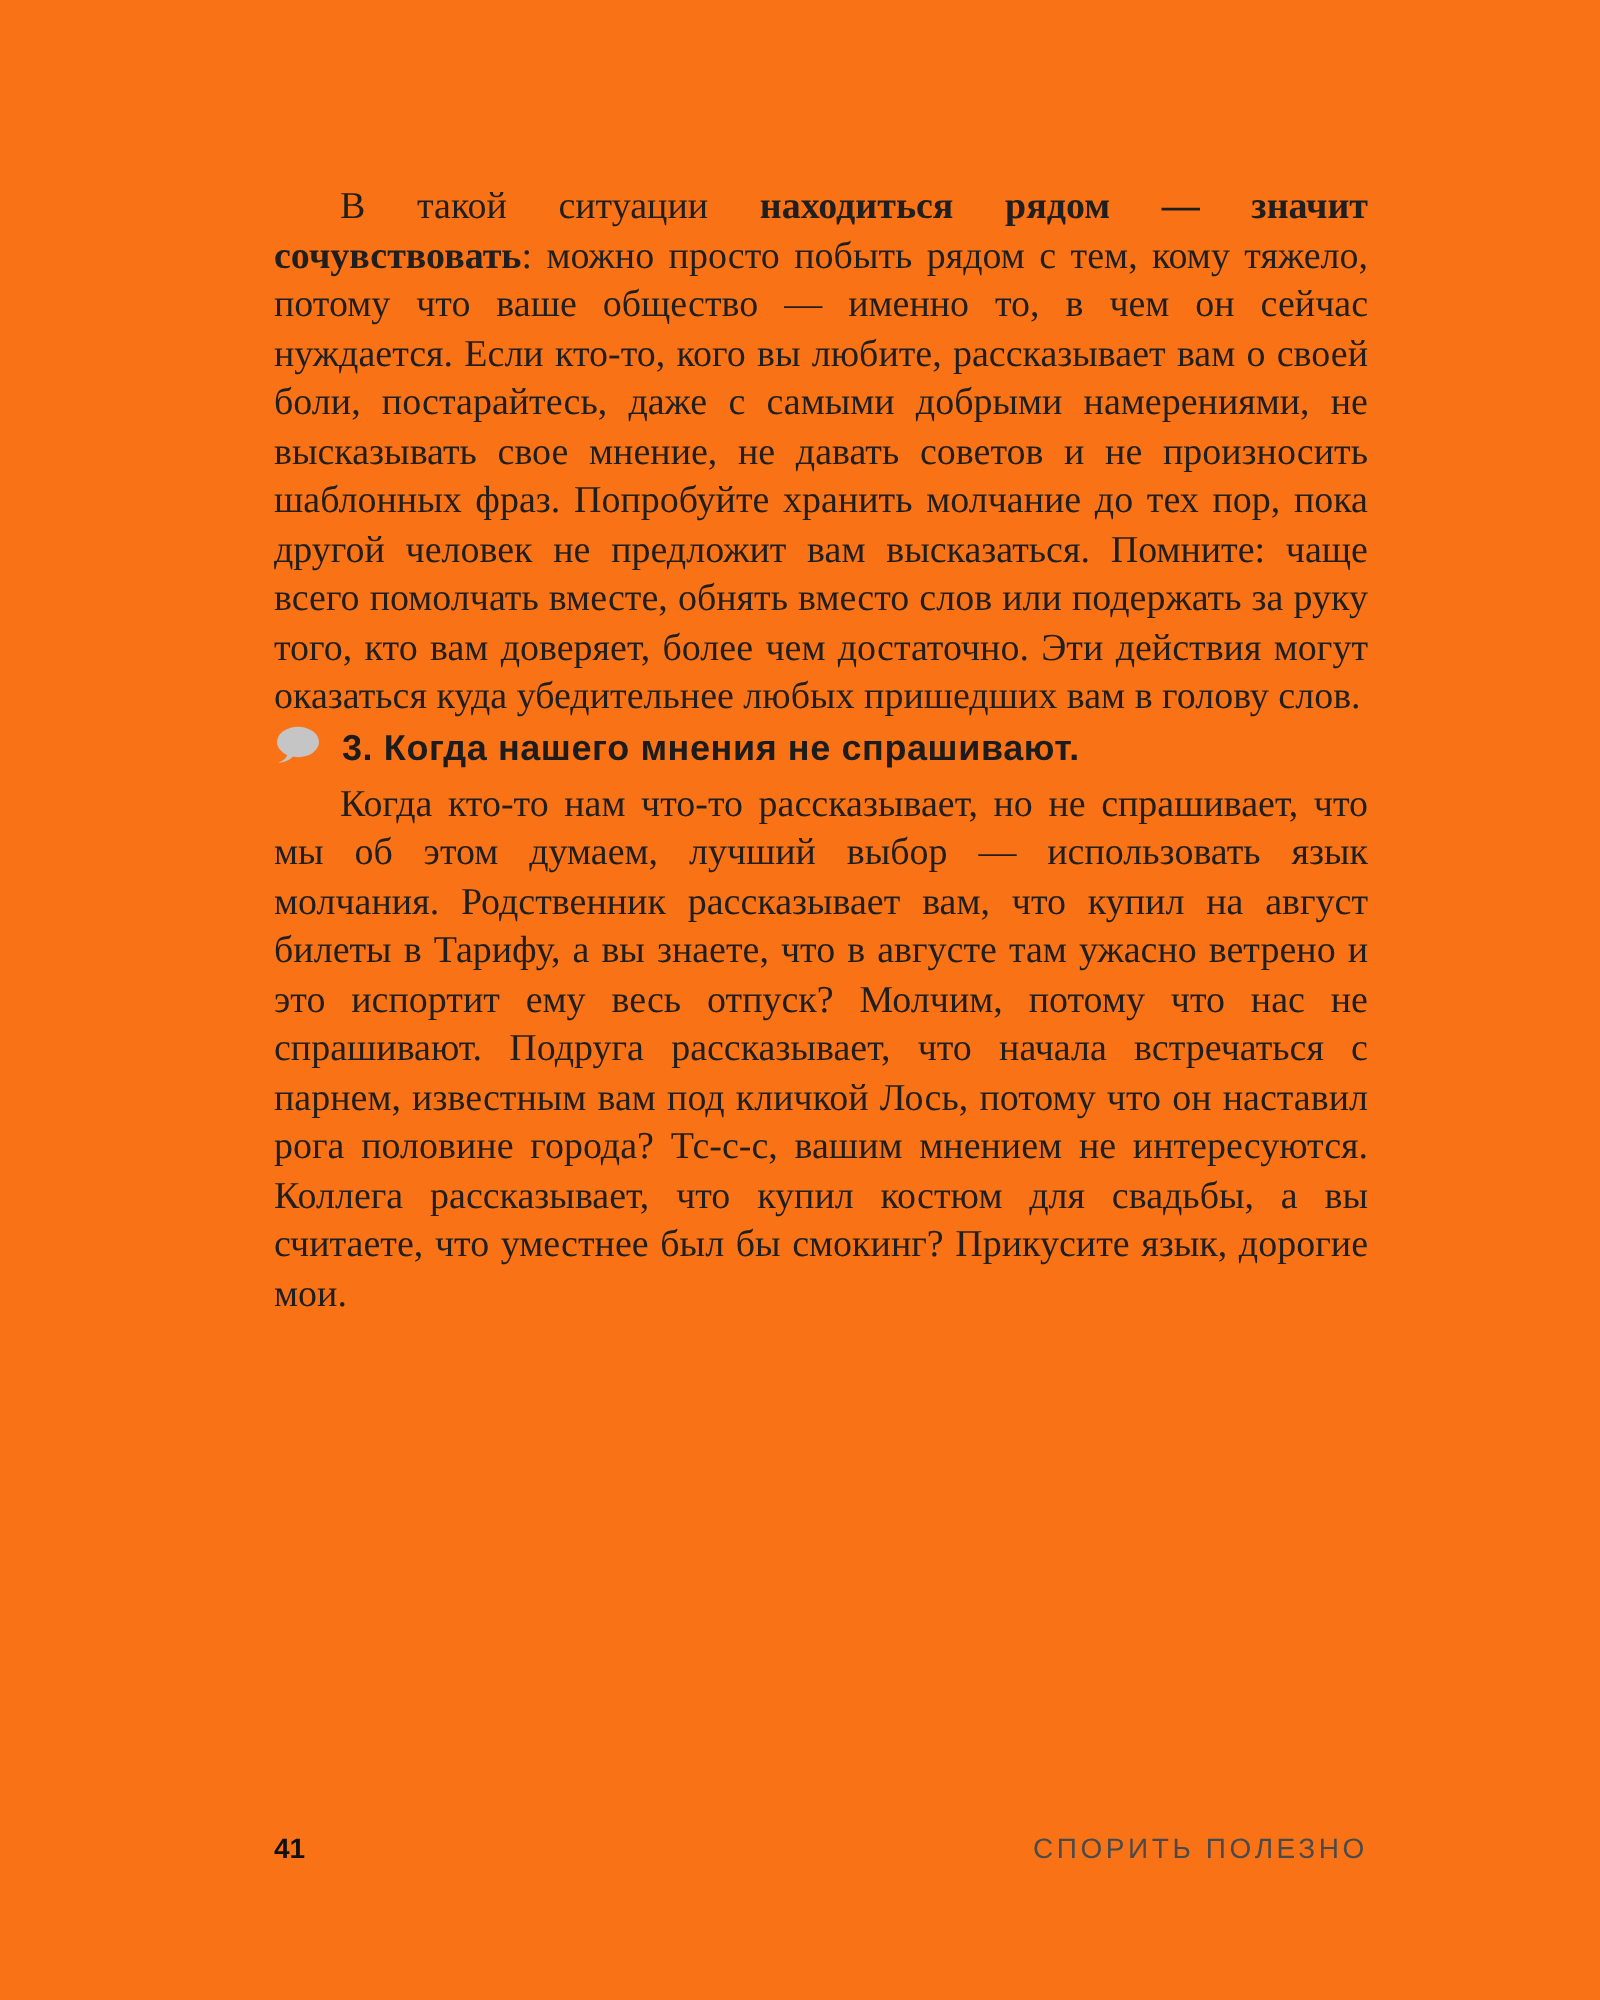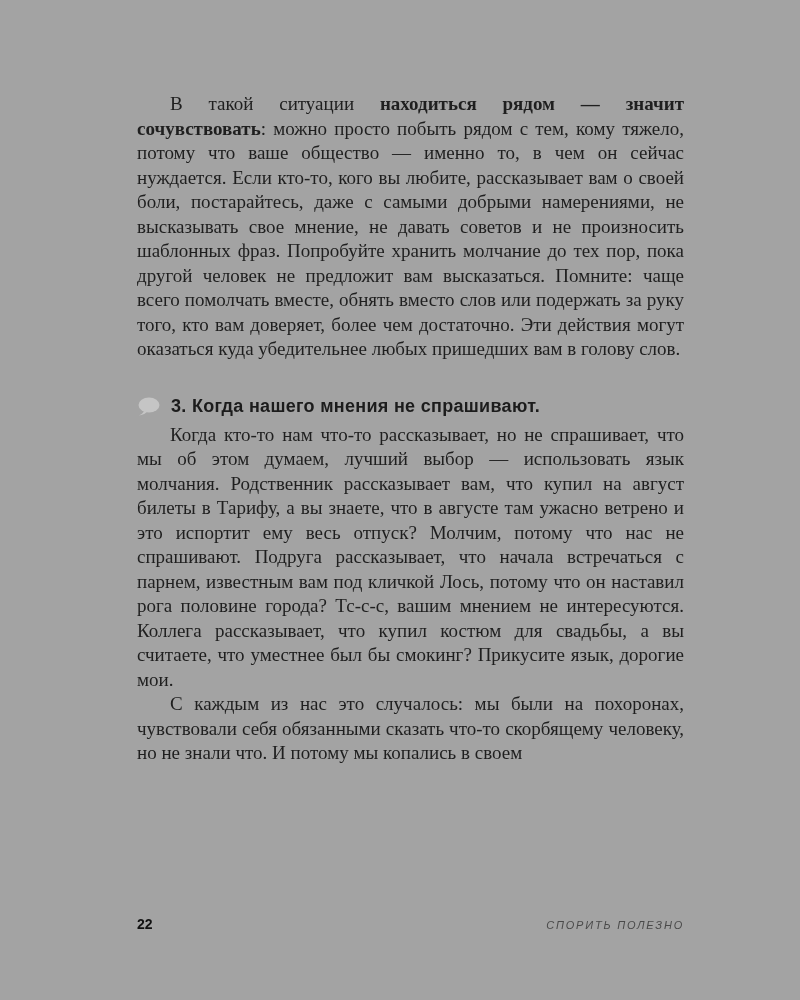--- a/index.html
+++ b/index.html
@@ -2,21 +2,21 @@
 <html lang="ru"><head>
 <meta charset="utf-8">
 <style>
   * { margin: 0; padding: 0; box-sizing: border-box; }
   html, body { background: #ffffff; }
   body { width: 800px; height: 1000px; position: relative; overflow: hidden; }
 
   .page {
     position: absolute;
     inset: 0;
-    background: #a3a3a3;
+    background: #f97316;
   }
 
   .text-block {
     position: absolute;
     top: 92px;
     left: 137px;
     width: 547px;
     font-family: "Liberation Serif", "DejaVu Serif", serif;
     font-size: 19px;
     line-height: 24.5px;
@@ -27,23 +27,23 @@
     text-align: justify;
     text-indent: 33px;
   }
 
   .body-paragraph .bold {
     font-weight: bold;
   }
 
   .section-heading {
     display: flex;
-    align-items: center;
+    align-items: flex-start;
     gap: 11px;
-    margin-top: 32px;
+    margin-top: 0;
     margin-bottom: 5px;
     font-family: "Liberation Sans", "DejaVu Sans", sans-serif;
     font-size: 18px;
     line-height: 24px;
     font-weight: bold;
     letter-spacing: 0.3px;
     color: #1c1c1c;
   }
 
   .bubble {
@@ -64,42 +64,40 @@
     font-family: "Liberation Sans", "DejaVu Sans", sans-serif;
   }
 
   .page-number {
     font-size: 14px;
     font-weight: bold;
     color: #111111;
   }
 
   .running-title {
-    font-size: 11px;
+    font-size: 14px;
     letter-spacing: 1.8px;
     color: #4a4a4a;
-    font-style: italic;
   }
 </style>
 </head>
 <body>
 
 <div class="page">
   <main class="text-block">
       <p class="body-paragraph"><span>В такой ситуации </span><span class="bold">находиться рядом — значит сочувствовать</span><span>: можно просто побыть рядом с тем, кому тяжело, потому что ваше общество — именно то, в чем он сейчас нуждается. Если кто-то, кого вы любите, рассказывает вам о своей боли, постарайтесь, даже с самыми добрыми намерениями, не высказывать свое мнение, не давать советов и не произносить шаблонных фраз. Попробуйте хранить молчание до тех пор, пока другой человек не предложит вам высказаться. Помните: чаще всего помолчать вместе, обнять вместо слов или подержать за руку того, кто вам доверяет, более чем достаточно. Эти действия могут оказаться куда убедительнее любых пришедших вам в голову слов.</span></p>
       <h2 class="section-heading">
         <span class="bubble">
           <svg width="23" height="19" viewBox="0 0 23 19" aria-hidden="true">
             <ellipse cx="12" cy="8" rx="10.5" ry="7.6" fill="#c5c5c5"></ellipse>
             <path d="M7 13 C7 15.5 4.5 17.6 2 18.4 C6.6 18.1 9.6 15.8 10.7 13.5 Z" fill="#c5c5c5"></path>
           </svg>
         </span>
         <span>3. Когда нашего мнения не спрашивают.</span>
       </h2>
       <p class="body-paragraph"><span>Когда кто-то нам что-то рассказывает, но не спрашивает, что мы об этом думаем, лучший выбор — использовать язык молчания. Родственник рассказывает вам, что купил на август билеты в Тарифу, а вы знаете, что в августе там ужасно ветрено и это испортит ему весь отпуск? Молчим, потому что нас не спрашивают. Подруга рассказывает, что начала встречаться с парнем, известным вам под кличкой Лось, потому что он наставил рога половине города? Тс-с-с, вашим мнением не интересуются. Коллега рассказывает, что купил костюм для свадьбы, а вы считаете, что уместнее был бы смокинг? Прикусите язык, дорогие мои.</span></p>
-      <p class="body-paragraph"><span>С каждым из нас это случалось: мы были на похоронах, чувствовали себя обязанными сказать что-то скорбящему человеку, но не знали что. И потому мы копались в своем</span></p>
     </main>
 
   <footer class="page-footer">
-    <span class="page-number">22</span>
+    <span class="page-number">41</span>
     <span class="running-title">СПОРИТЬ ПОЛЕЗНО</span>
   </footer>
 </div>
 
 </body></html>

